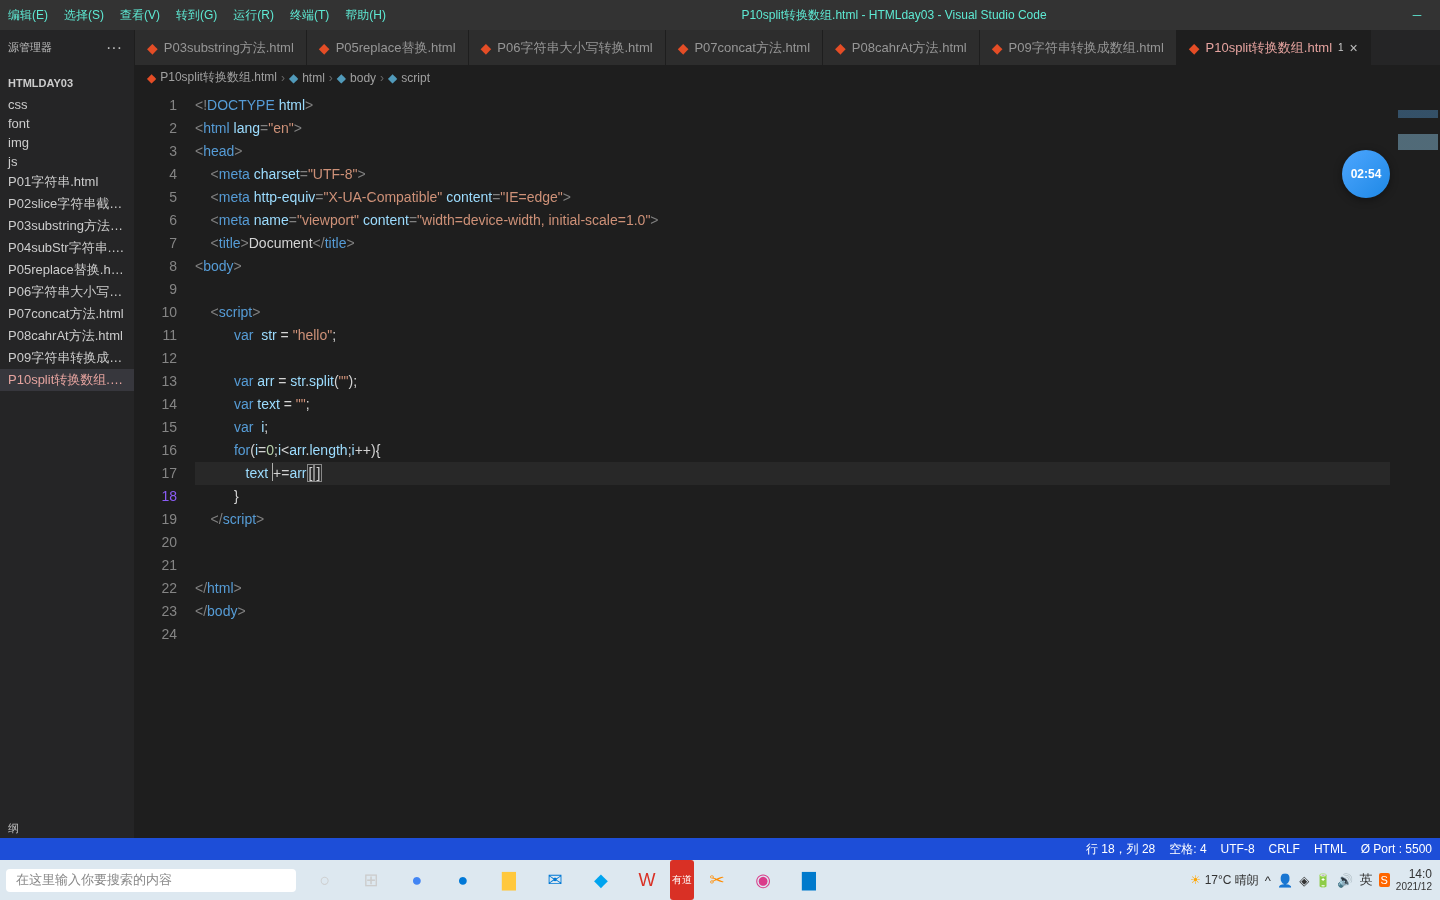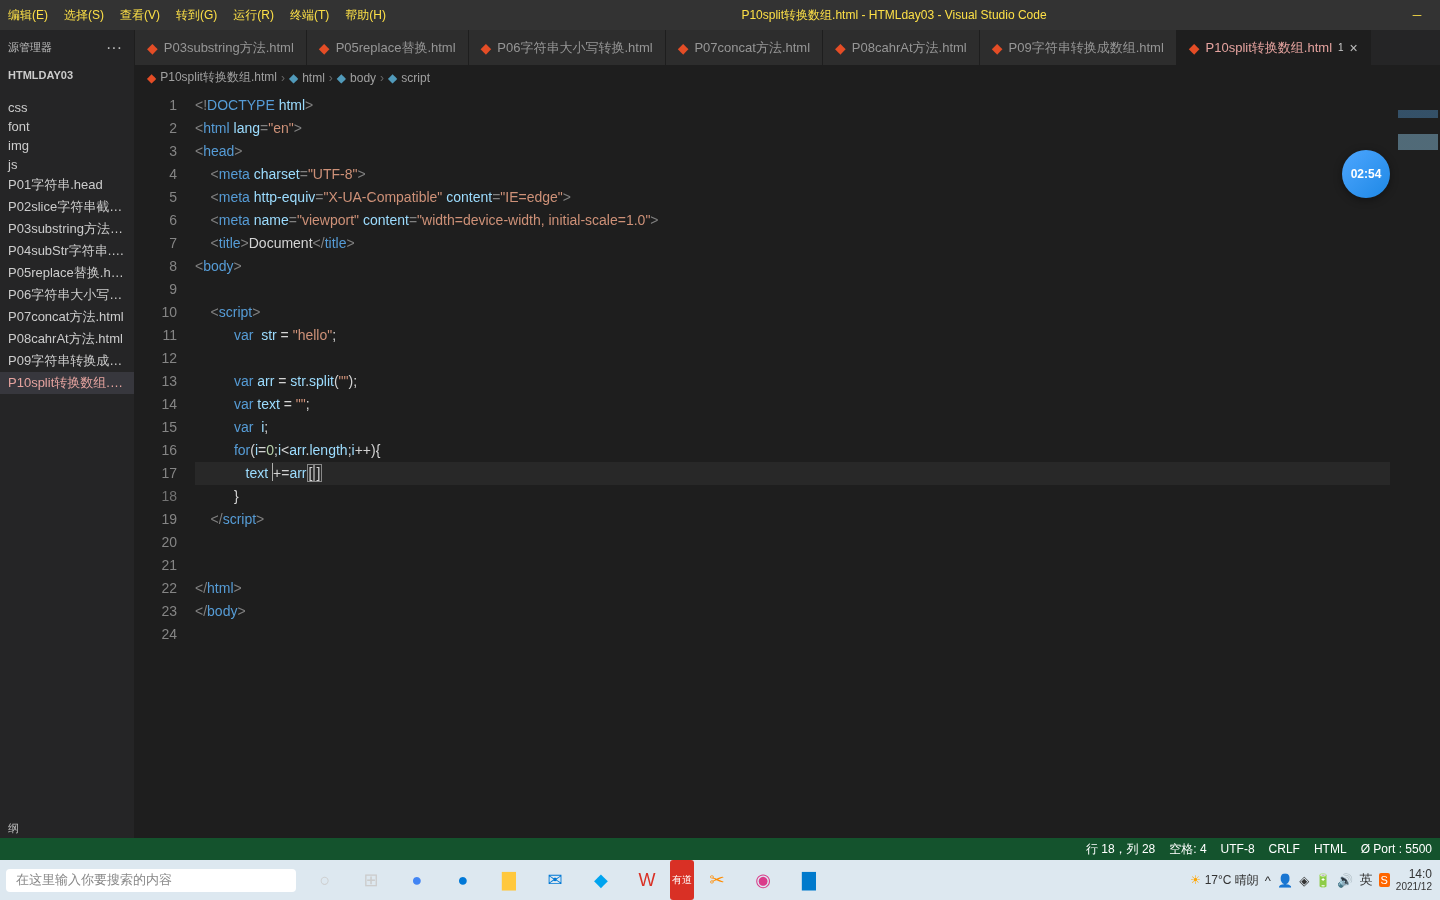--- a/index.html
+++ b/index.html
@@ -1,56 +1,56 @@
 <!DOCTYPE html>
 <html><head>
 <meta charset="utf-8">
 <style>
 * { margin: 0; padding: 0; box-sizing: border-box; font-family: 'Segoe UI', -apple-system, sans-serif; }
 body { background: #1e1e1e; color: #cccccc; overflow: hidden; width: 1440px; height: 900px; display: flex; flex-direction: column; }
-.titlebar { height: 30px; background: #333333; display: flex; align-items: center; font-size: 12px; color: #fde047; }
+.titlebar { height: 30px; background: #333333; display: flex; align-items: center; font-size: 12px; color: #5eead4; }
 .menubar { display: flex; align-items: center; height: 30px; }
 .menubar-item { padding: 0 8px; cursor: pointer; line-height: 30px; }
 .title-center { flex: 1; text-align: center; }
 .window-controls { display: flex; }
 .window-control { width: 46px; height: 30px; display: flex; align-items: center; justify-content: center; }
 .main-area { flex: 1; display: flex; overflow: hidden; }
 .sidebar { width: 135px; background: #252526; display: flex; flex-direction: column; border-right: 1px solid #1e1e1e; justify-content: center; }
 .sidebar-header { height: 35px; display: flex; align-items: center; padding: 0 8px; font-size: 11px; color: #bbbbbb; text-transform: uppercase; }
 .sidebar-more { font-size: 16px; padding: 0 4px; }
-.project-label { padding: 4px 8px; font-size: 11px; color: #cccccc; font-weight: 600; }
-.file-list { flex: 1; padding-top: 2px; margin-top: 11px; }
+.project-label { padding: 4px 8px; font-size: 11px; color: #cccccc; font-weight: 600; margin-top: 8px; }
+.file-list { flex: 1; padding-top: 2px; }
 .file-item { padding: 2px 8px; font-size: 13px; color: #cccccc; cursor: pointer; white-space: nowrap; overflow: hidden; text-overflow: ellipsis; }
 .file-item.active { background: #37373d; color: #e5a39f; }
 .file-item.active .file-dirty { color: #cccccc; font-size: 10px; margin-left: 4px; }
 .editor-area { flex: 1; display: flex; flex-direction: column; overflow: hidden; }
 .tabs-bar { height: 35px; background: #252526; display: flex; align-items: stretch; overflow-x: auto; }
 .tab { display: flex; align-items: center; padding: 0 12px; background: #2d2d2d; border-right: 1px solid #1e1e1e; font-size: 13px; color: #969696; cursor: pointer; white-space: nowrap; gap: 6px; }
 .tab.active { background: #1e1e1e; color: #ffffff; }
 .tab.modified .tab-label { color: #e5a39f; }
 .tab.active.modified .tab-label { color: #e5a39f; }
 .tab-icon { color: #e44d26; font-size: 14px; }
 .tab-close { font-size: 14px; opacity: 0.7; }
 .breadcrumb-bar { height: 25px; background: #1e1e1e; display: flex; align-items: center; padding: 0 12px; font-size: 12px; color: #a0a0a0; }
 .breadcrumb-item { display: flex; align-items: center; gap: 4px; }
 .breadcrumb-sep { margin: 0 4px; color: #666666; }
 .bc-icon { color: #e44d26; }
 .bc-icon-yellow { color: #519aba; }
 .editor-body { flex: 1; display: flex; position: relative; overflow: hidden; }
 .gutter { width: 60px; text-align: right; padding: 4px 18px 0 0; color: #858585; font-family: Consolas, 'Courier New', monospace; font-size: 14px; line-height: 23px; background: #1e1e1e; }
 .gutter .ln { height: 23px; }
-.gutter .ln.current { color: #737373; }
+.gutter .ln.current { color: #8b5cf6; }
 .code-area { flex: 1; padding: 4px 0 0 0; font-family: Consolas, 'Courier New', monospace; font-size: 14px; line-height: 23px; background: #1e1e1e; position: relative; }
 .code-line { height: 23px; white-space: pre; }
 .code-line.current-bg { background: #282828; }
 .cursor { display: inline-block; width: 1px; height: 18px; background: #aeafad; vertical-align: text-bottom; }
 .minimap { width: 50px; background: #1e1e1e; position: relative; }
 .minimap-content { position: absolute; top: 20px; right: 2px; width: 40px; height: 80px; opacity: 0.4; background: linear-gradient(#569cd6 0 10%, transparent 10% 30%, #9cdcfe 30% 50%, transparent 50% 100%); }
 .timer-badge { position: absolute; top: 60px; right: 50px; width: 48px; height: 48px; border-radius: 50%; background: linear-gradient(135deg, #4da6ff, #1e88e5); display: flex; align-items: center; justify-content: center; font-size: 12px; color: white; font-weight: 600; box-shadow: 0 2px 8px rgba(0,0,0,0.4); }
-.statusbar { height: 22px; background: #14532d; display: flex; align-items: center; font-size: 12px; color: white; padding: 0 8px; }
+.statusbar { height: 22px; background: #1d4ed8; display: flex; align-items: center; font-size: 12px; color: white; padding: 0 8px; }
 .statusbar-left { flex: 1; }
 .statusbar-right { display: flex; gap: 14px; }
 .statusbar-item { display: flex; align-items: center; gap: 4px; }
 .taskbar { height: 40px; background: #dde8f0; display: flex; align-items: center; }
 .search-pill { flex: 0 0 290px; height: 23px; background: #ffffff; border-radius: 4px; margin: 0 6px; display: flex; align-items: center; padding: 0 10px; color: #888888; font-size: 13px; }
 .task-icons { display: flex; align-items: center; height: 100%; }
 .task-icon { width: 46px; height: 40px; display: flex; align-items: center; justify-content: center; font-size: 18px; }
 .tray { flex: 1; display: flex; justify-content: flex-end; align-items: center; gap: 6px; padding-right: 8px; font-size: 12px; color: #333333; }
 .tray-icon { font-size: 13px; }
 .weather { display: flex; align-items: center; gap: 4px; font-size: 12px; color: #333; }
@@ -94,21 +94,21 @@
       <span>源管理器</span>
       <span style="flex:1"></span>
       <span class="sidebar-more">···</span>
     </div>
     <div class="project-label">HTMLDAY03</div>
     <div class="file-list" id="file-list">
         <div class="file-item">css</div>
         <div class="file-item">font</div>
         <div class="file-item">img</div>
         <div class="file-item">js</div>
-        <div class="file-item">P01字符串.head</div>
+        <div class="file-item">P01字符串.html</div>
         <div class="file-item">P02slice字符串截取.ht...</div>
         <div class="file-item">P03substring方法.html</div>
         <div class="file-item">P04subStr字符串.html</div>
         <div class="file-item">P05replace替换.html</div>
         <div class="file-item">P06字符串大小写转换...</div>
         <div class="file-item">P07concat方法.html</div>
         <div class="file-item">P08cahrAt方法.html</div>
         <div class="file-item">P09字符串转换成数组...</div>
         <div class="file-item active">P10split转换数组....<span class="file-dirty"> 1</span></div>
       </div>

